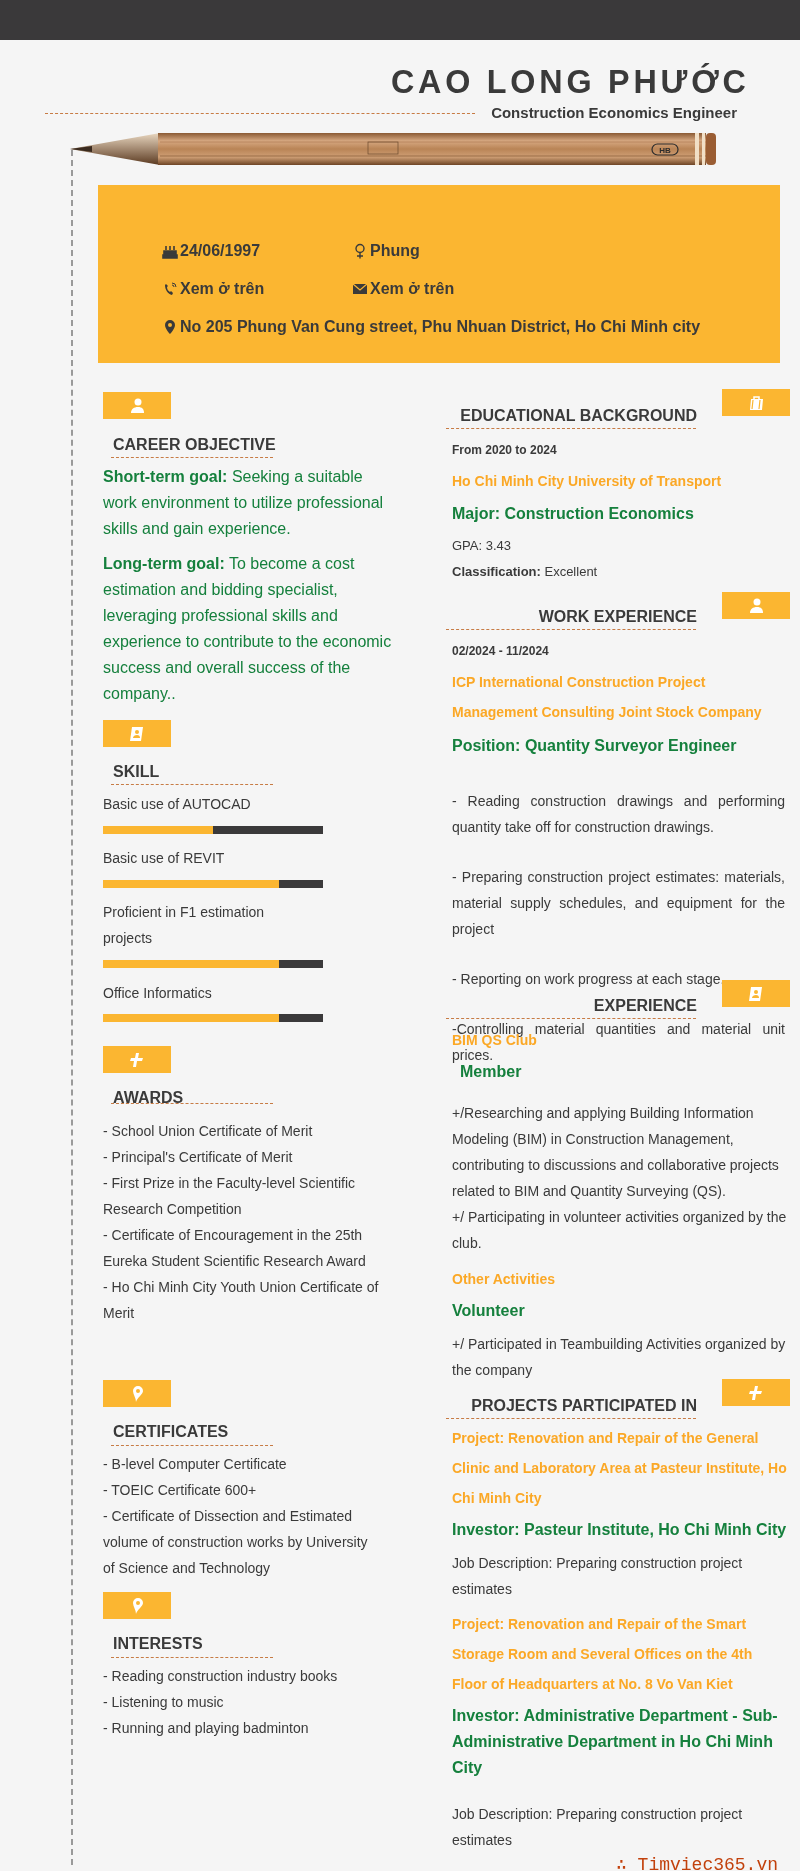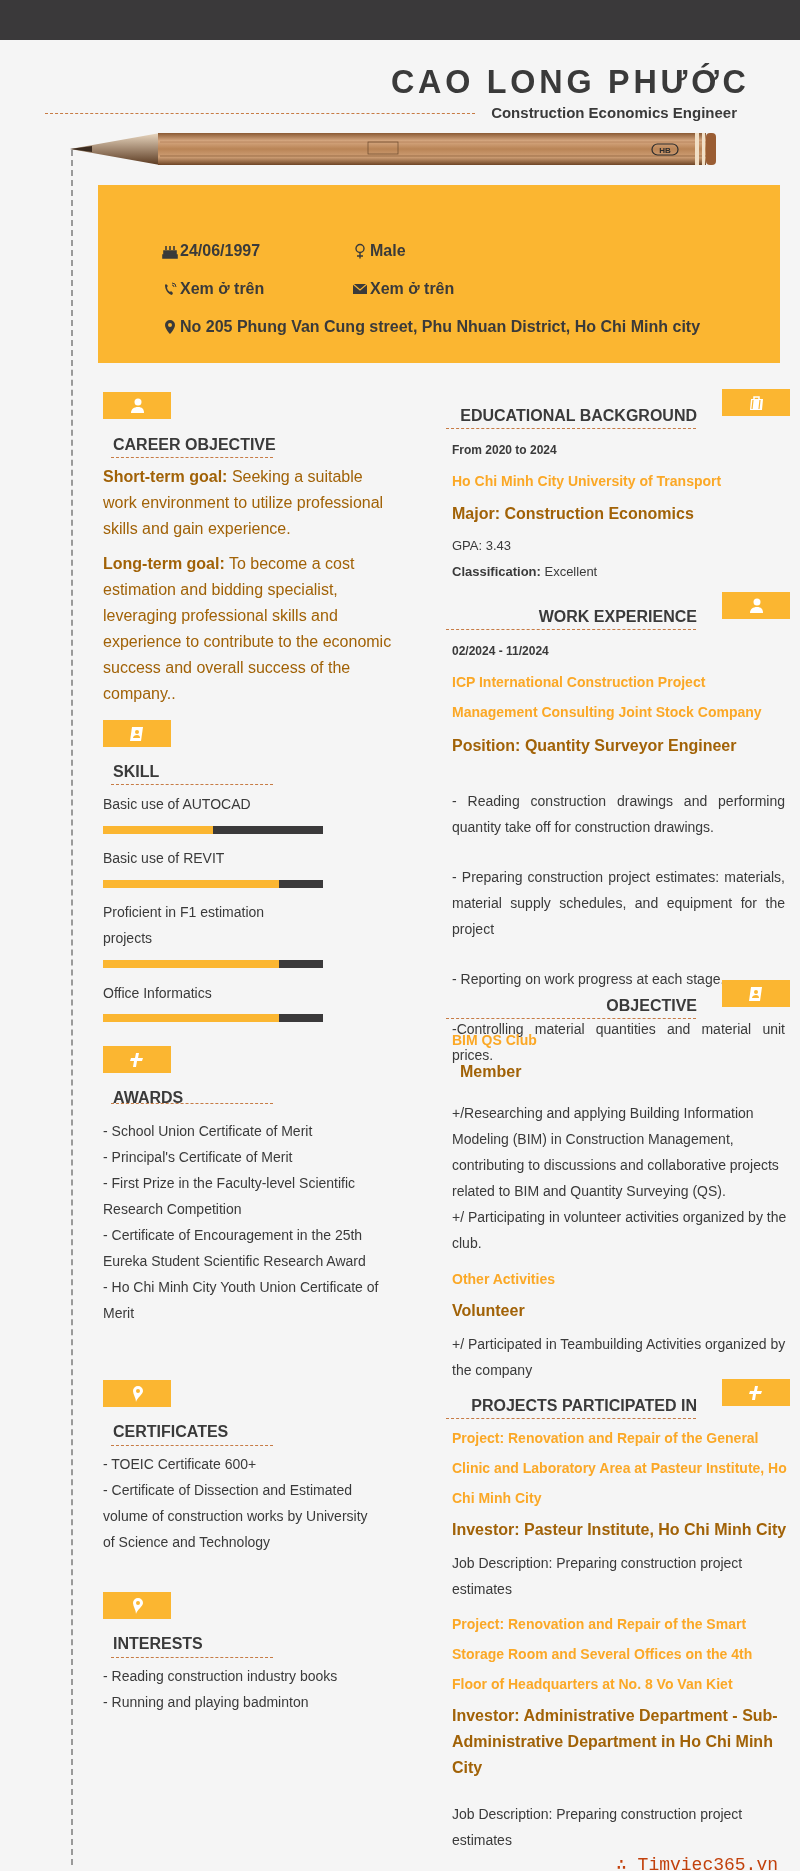--- a/index.html
+++ b/index.html
@@ -20,21 +20,21 @@
   .info-row { position: absolute; font-size: 16px; font-weight: bold; color: #3a3a3a; display: flex; align-items: center; gap: 2px; }
   .info-row svg { width: 16px; height: 16px; }
 
   .icon-box { position: absolute; width: 68px; height: 27px; background: #fbb631; display: flex; align-items: center; justify-content: center; }
   .icon-box svg { width: 18px; height: 18px; }
 
   .sec-title { position: absolute; font-size: 16px; font-weight: bold; color: #3a3a3a; }
   .sec-dash { position: absolute; height: 0; border-top: 1px dashed #c77b44; }
 
   .txt { position: absolute; font-size: 14px; line-height: 26px; color: #3a3a3a; }
-  .txt-lg { position: absolute; font-size: 16px; line-height: 26px; color: #a16207; }
+  .txt-lg { position: absolute; font-size: 16px; line-height: 26px; color: #15803d; }
   .orange { color: #fba826; font-weight: bold; }
   .bold { font-weight: bold; }
   .just { text-align: justify; margin-top: 24px; }
 
   .bar { position: absolute; left: 103px; width: 220px; height: 8px; background: #3a393a; }
   .bar .fill { height: 100%; background: #fbb631; }
 
   .watermark { position: absolute; right: 22px; top: 1853px; font-family: "Liberation Mono", monospace; font-size: 18px; color: #c2410c; }
 </style>
 </head>
@@ -80,21 +80,21 @@
   <svg viewBox="0 0 16 16">
       <path d="M1 15h14v-3H1z M2 11h12V8H2z M4 7V3 M8 7V3 M12 7V3" stroke="#3a3a3a" stroke-width="1.6" fill="#3a3a3a"></path>
     </svg>
   <span>24/06/1997</span>
 </div>
 <div class="info-row" style="left:352px;top:242px;">
   <svg viewBox="0 0 16 16">
       <circle cx="8" cy="5.5" r="4" fill="none" stroke="#3a3a3a" stroke-width="1.4"></circle>
       <path d="M8 9.5v6 M5 13h6" stroke="#3a3a3a" stroke-width="1.4"></path>
     </svg>
-  <span>Male</span>
+  <span>Phung</span>
 </div>
 <div class="info-row" style="left:162px;top:280px;">
   <svg viewBox="0 0 16 16">
       <path d="M3 4c0 5 3 9 7 10l1-2-2-2-1 1c-2-1-3-3-3-5l1-1-2-2z" fill="#3a3a3a"></path>
       <path d="M10 2a4 4 0 0 1 4 4 M10 4a2 2 0 0 1 2 2" stroke="#3a3a3a" fill="none" stroke-width="1"></path>
     </svg>
   <span>Xem ở trên</span>
 </div>
 <div class="info-row" style="left:352px;top:280px;">
   <svg viewBox="0 0 16 16">
@@ -168,33 +168,35 @@
 </div>
 
 <div class="icon-box" style="left:103px;top:1380px;">
   <svg viewBox="0 0 18 18">
       <path d="M10 1a5 5 0 0 0-5 5c0 3 3 7 3 11 1-4 7-8 7-11a5 5 0 0 0-5-5zm0 7a2 2 0 1 1 0-4 2 2 0 0 1 0 4z" fill="#fff"></path>
     </svg>
 </div>
 <div class="sec-title" style="left:113px;top:1423px;">CERTIFICATES</div>
 <div class="sec-dash" style="left:111px;top:1445px;width:162px;"></div>
 <div style="position:absolute;left:103px;top:1451px;width:280px;">
+  <div class="txt" style="position:static;">- B-level Computer Certificate</div>
   <div class="txt" style="position:static;">- TOEIC Certificate 600+</div>
   <div class="txt" style="position:static;">- Certificate of Dissection and Estimated volume of construction works by University of Science and Technology</div>
 </div>
 
 <div class="icon-box" style="left:103px;top:1592px;">
   <svg viewBox="0 0 18 18">
       <path d="M10 1a5 5 0 0 0-5 5c0 3 3 7 3 11 1-4 7-8 7-11a5 5 0 0 0-5-5zm0 7a2 2 0 1 1 0-4 2 2 0 0 1 0 4z" fill="#fff"></path>
     </svg>
 </div>
 <div class="sec-title" style="left:113px;top:1635px;">INTERESTS</div>
 <div class="sec-dash" style="left:111px;top:1657px;width:162px;"></div>
 <div style="position:absolute;left:103px;top:1663px;width:290px;">
   <div class="txt" style="position:static;">- Reading construction industry books</div>
+  <div class="txt" style="position:static;">- Listening to music</div>
   <div class="txt" style="position:static;">- Running and playing badminton</div>
 </div>
 
 <div class="icon-box" style="left:722px;top:389px;">
   <svg viewBox="0 0 18 18">
       <path d="M4 5h12l-1 11H3z" fill="#fff"></path>
       <path d="M7 5V3h5v2" stroke="#fff" stroke-width="1.5" fill="none"></path>
       <path d="M6 6l-1 9 M13 6l-1 9" stroke="#fbb631" stroke-width="1.2"></path>
     </svg>
 </div>
@@ -226,21 +228,21 @@
   <div class="txt just" style="position:static;">-Controlling material quantities and material unit prices.</div>
 </div>
 
 <div class="icon-box" style="left:722px;top:980px;">
   <svg viewBox="0 0 18 18">
       <path d="M4 2h11l-2 14H2z" fill="#fff"></path>
       <circle cx="9" cy="7" r="2" fill="#fbb631"></circle>
       <path d="M5 13c0-2 2-3 4-3s3 1 3 3z" fill="#fbb631"></path>
     </svg>
 </div>
-<div class="sec-title" style="right:103px;top:997px;">OBJECTIVE</div>
+<div class="sec-title" style="right:103px;top:997px;">EXPERIENCE</div>
 <div class="sec-dash" style="left:446px;top:1018px;width:250px;"></div>
 <div class="txt orange" style="left:452px;top:1027px;">BIM QS Club</div>
 <div class="txt-lg bold" style="left:460px;top:1059px;">Member</div>
 <div class="txt" style="left:452px;top:1100px;width:335px;white-space:pre-line;">+/Researching and applying Building Information Modeling (BIM) in Construction Management, contributing to discussions and collaborative projects related to BIM and Quantity Surveying (QS).
 +/ Participating in volunteer activities organized by the club.</div>
 <div class="txt orange" style="left:452px;top:1266px;">Other Activities</div>
 <div class="txt-lg bold" style="left:452px;top:1298px;">Volunteer</div>
 <div class="txt" style="left:452px;top:1331px;width:335px;">+/ Participated in Teambuilding Activities organized by the company</div>
 
 <div class="icon-box" style="left:722px;top:1379px;">

